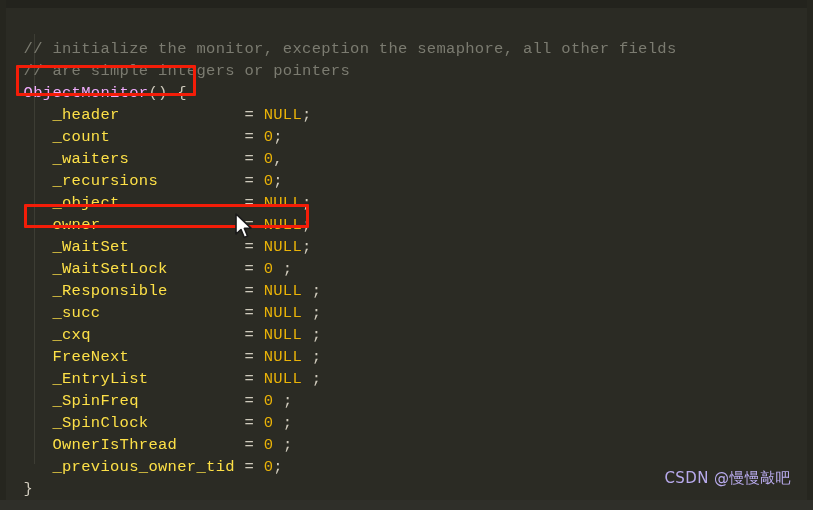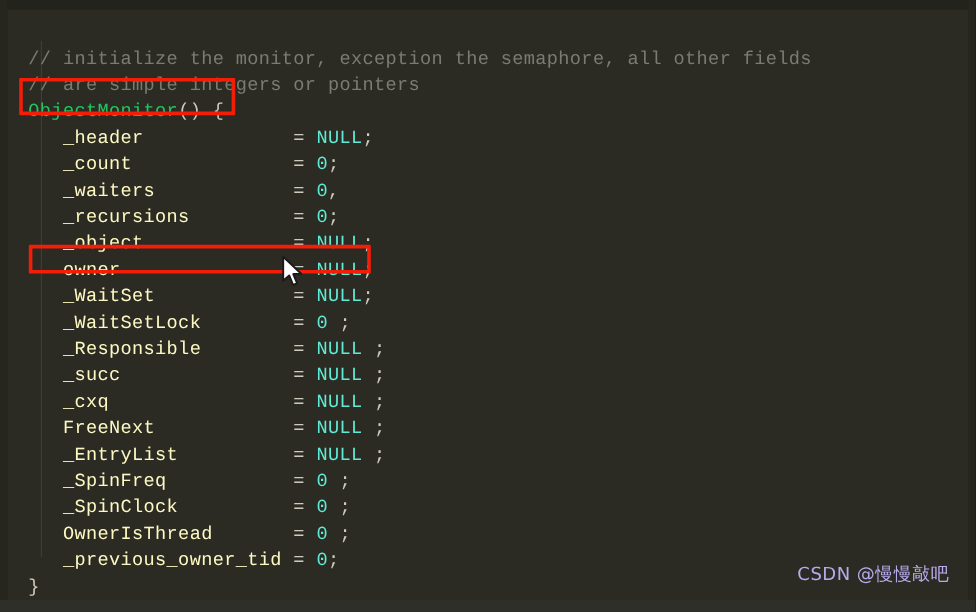--- a/index.html
+++ b/index.html
@@ -54,25 +54,25 @@
     white-space: pre;
   }
 
   .line {
     height: 22px;
     white-space: pre;
     color: #d9d4c6;
   }
 
   .com  { color: #7b7b70; }
-  .fn   { color: #22c55e; }
+  .fn   { color: #f0abfc; }
   .punc { color: #cfcabc; }
-  .id   { color: #fef9c3; text-align: right; }
+  .id   { color: #fde047; text-align: right; }
   .op   { color: #cfcabc; }
-  .val  { color: #5eead4; }
+  .val  { color: #eab308; }
   .semi { color: #cfcabc; }
   .brace{ color: #cfcabc; }
 
   
   .redbox {
     position: absolute;
     border: 3px solid #f41d08;
     border-radius: 1px;
     box-sizing: border-box;
     pointer-events: none;

